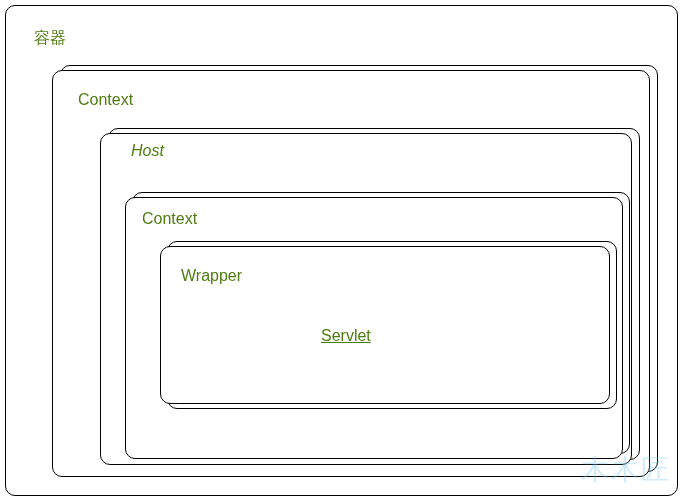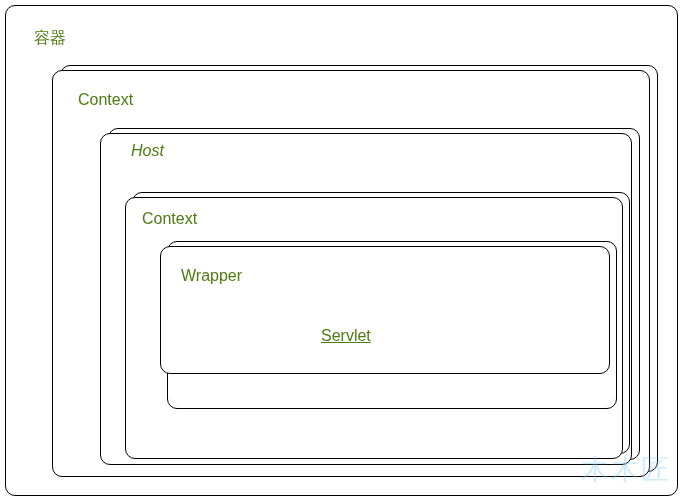--- a/index.html
+++ b/index.html
@@ -56,18 +56,18 @@
 </div>
 
 <div class="box" style="left:132px; top:192px; width:498px; height:262px;"></div>
 
 <div class="box" style="left:125px; top:197px; width:498px; height:262px;">
   <span class="label" style="left:16px; top:12px;">Context</span>
 </div>
 
 <div class="box" style="left:167px; top:241px; width:450px; height:168px;"></div>
 
-<div class="box" style="left:160px; top:246px; width:450px; height:128px;">
+<div class="box" style="left:160px; top:246px; width:450px; height:158px;">
   <span class="label" style="left:20px; top:20px;">Wrapper</span>
   <span class="label" style="left:160px; top:80px;text-decoration:underline;">Servlet</span>
 </div>
 
 <span class="watermark" style="right:12px; bottom:12px;">木木匠</span>
 
 </body></html>

